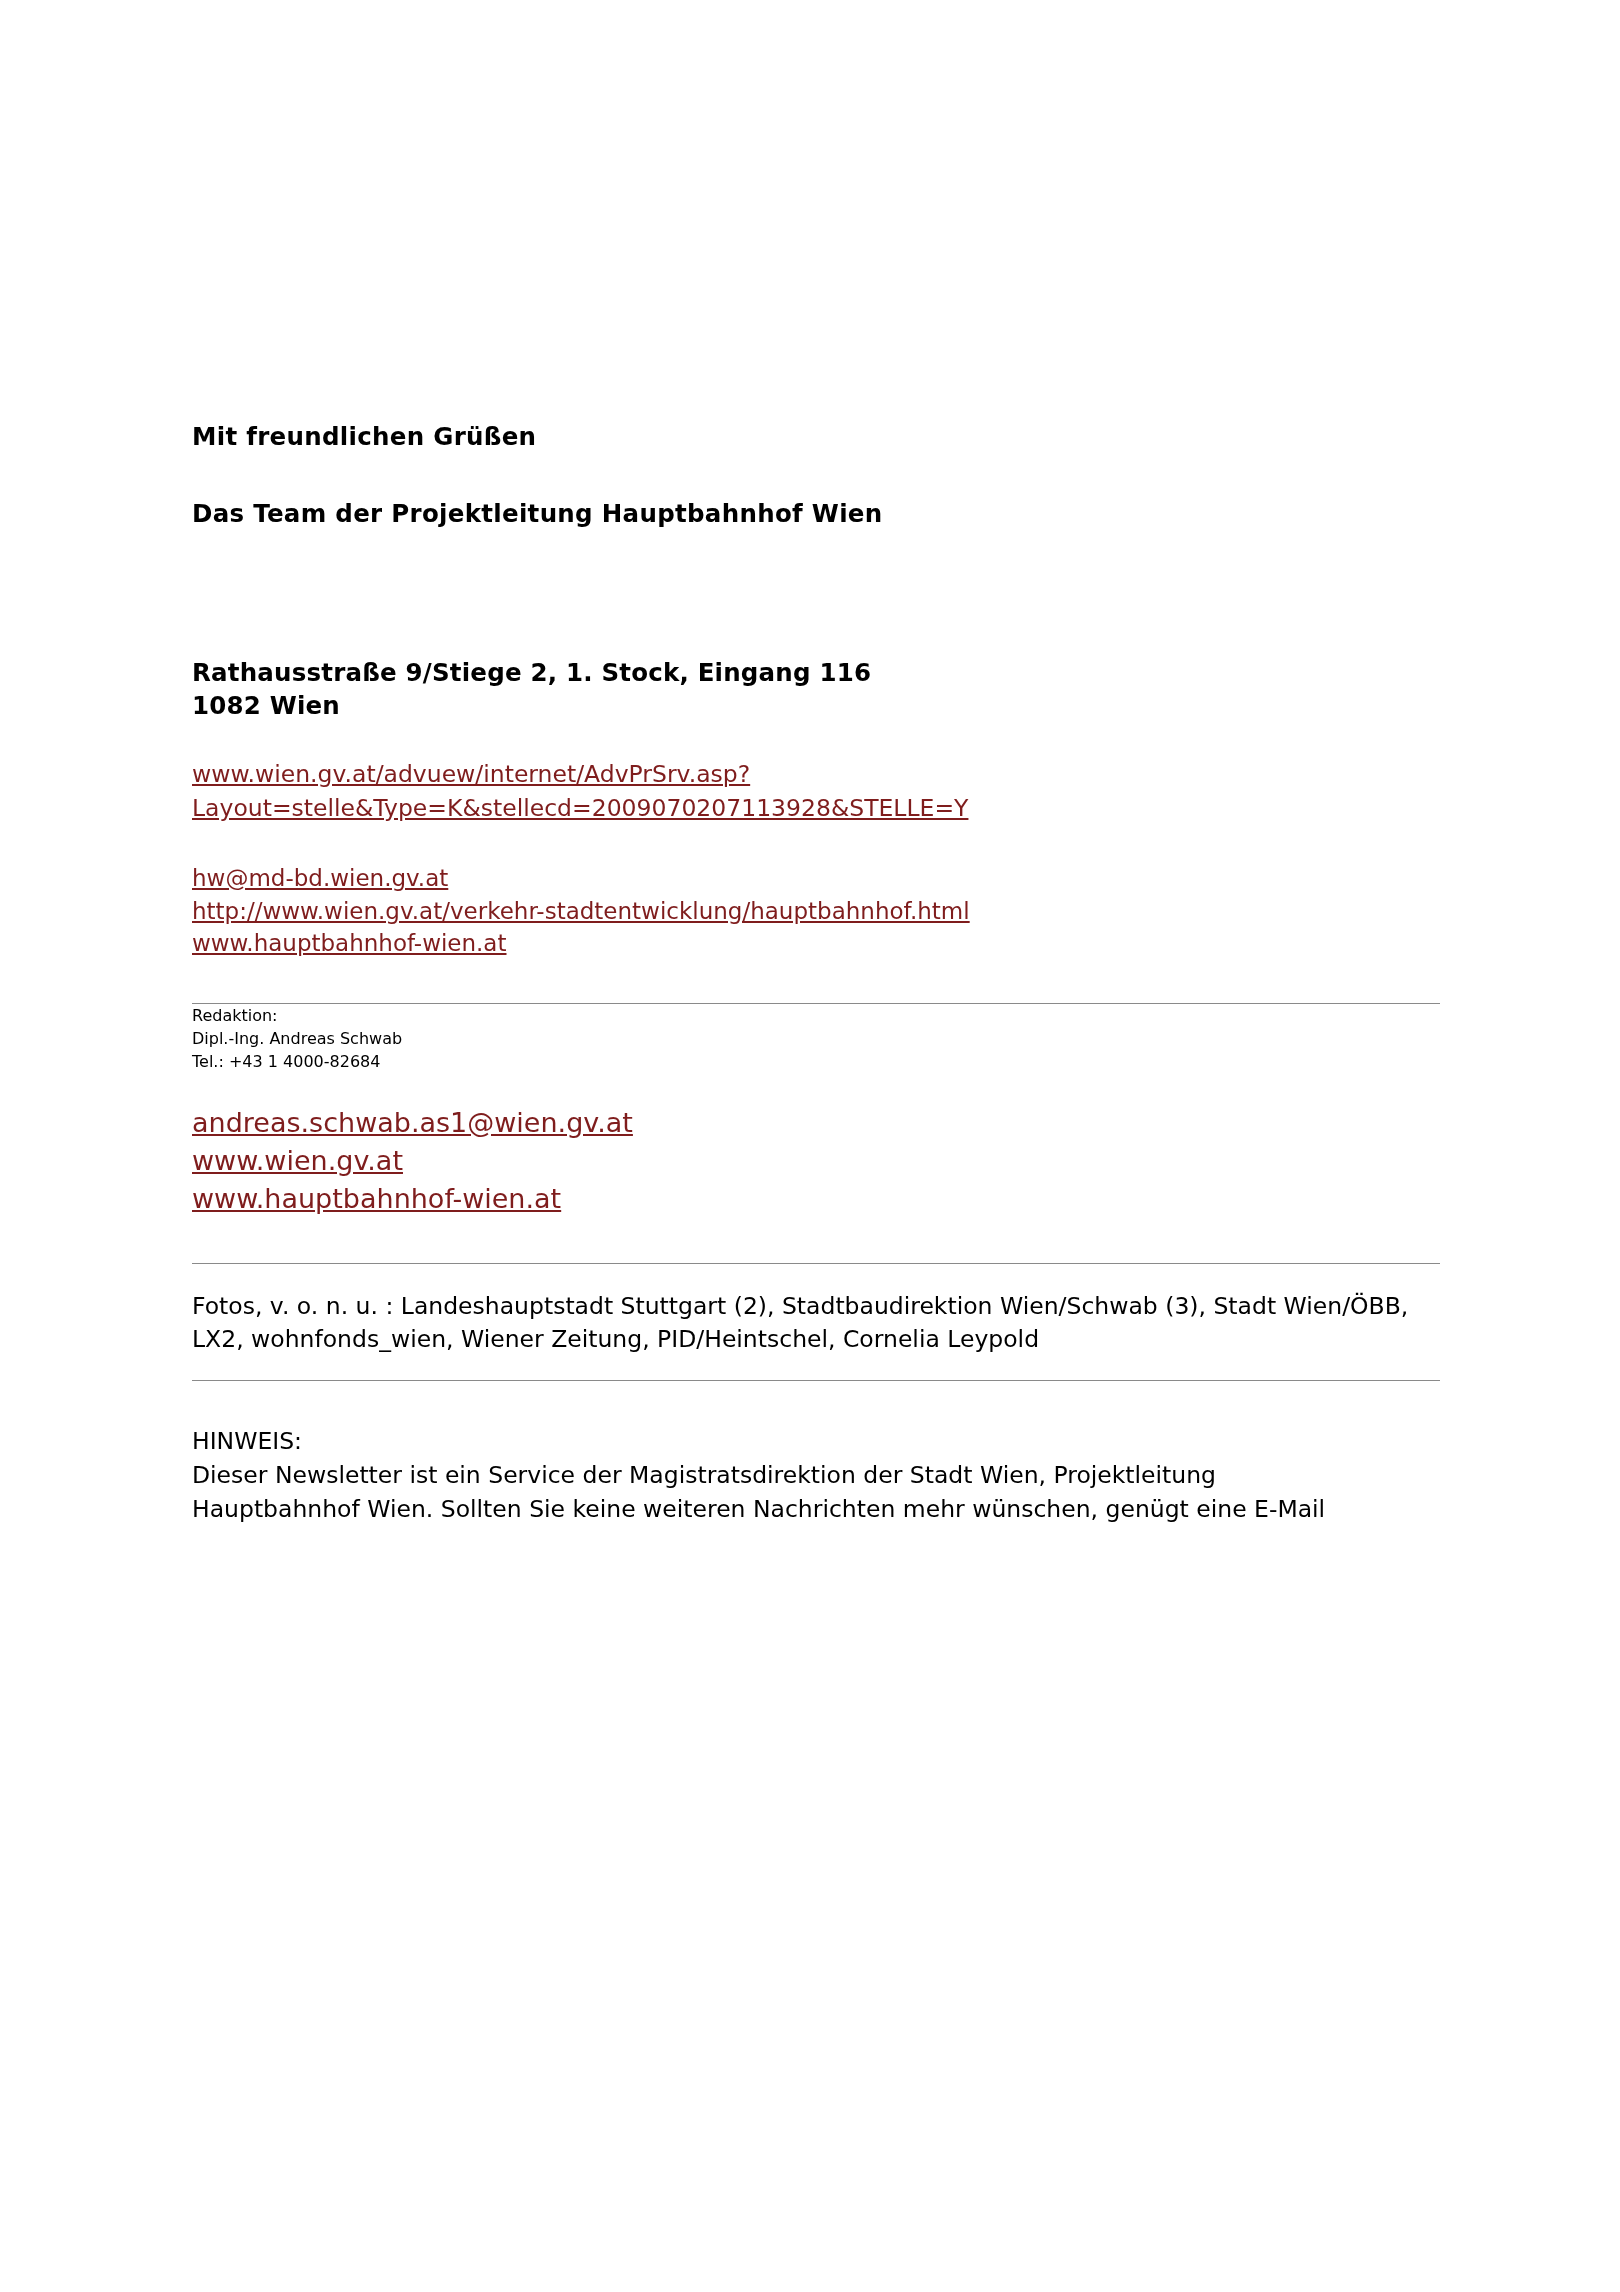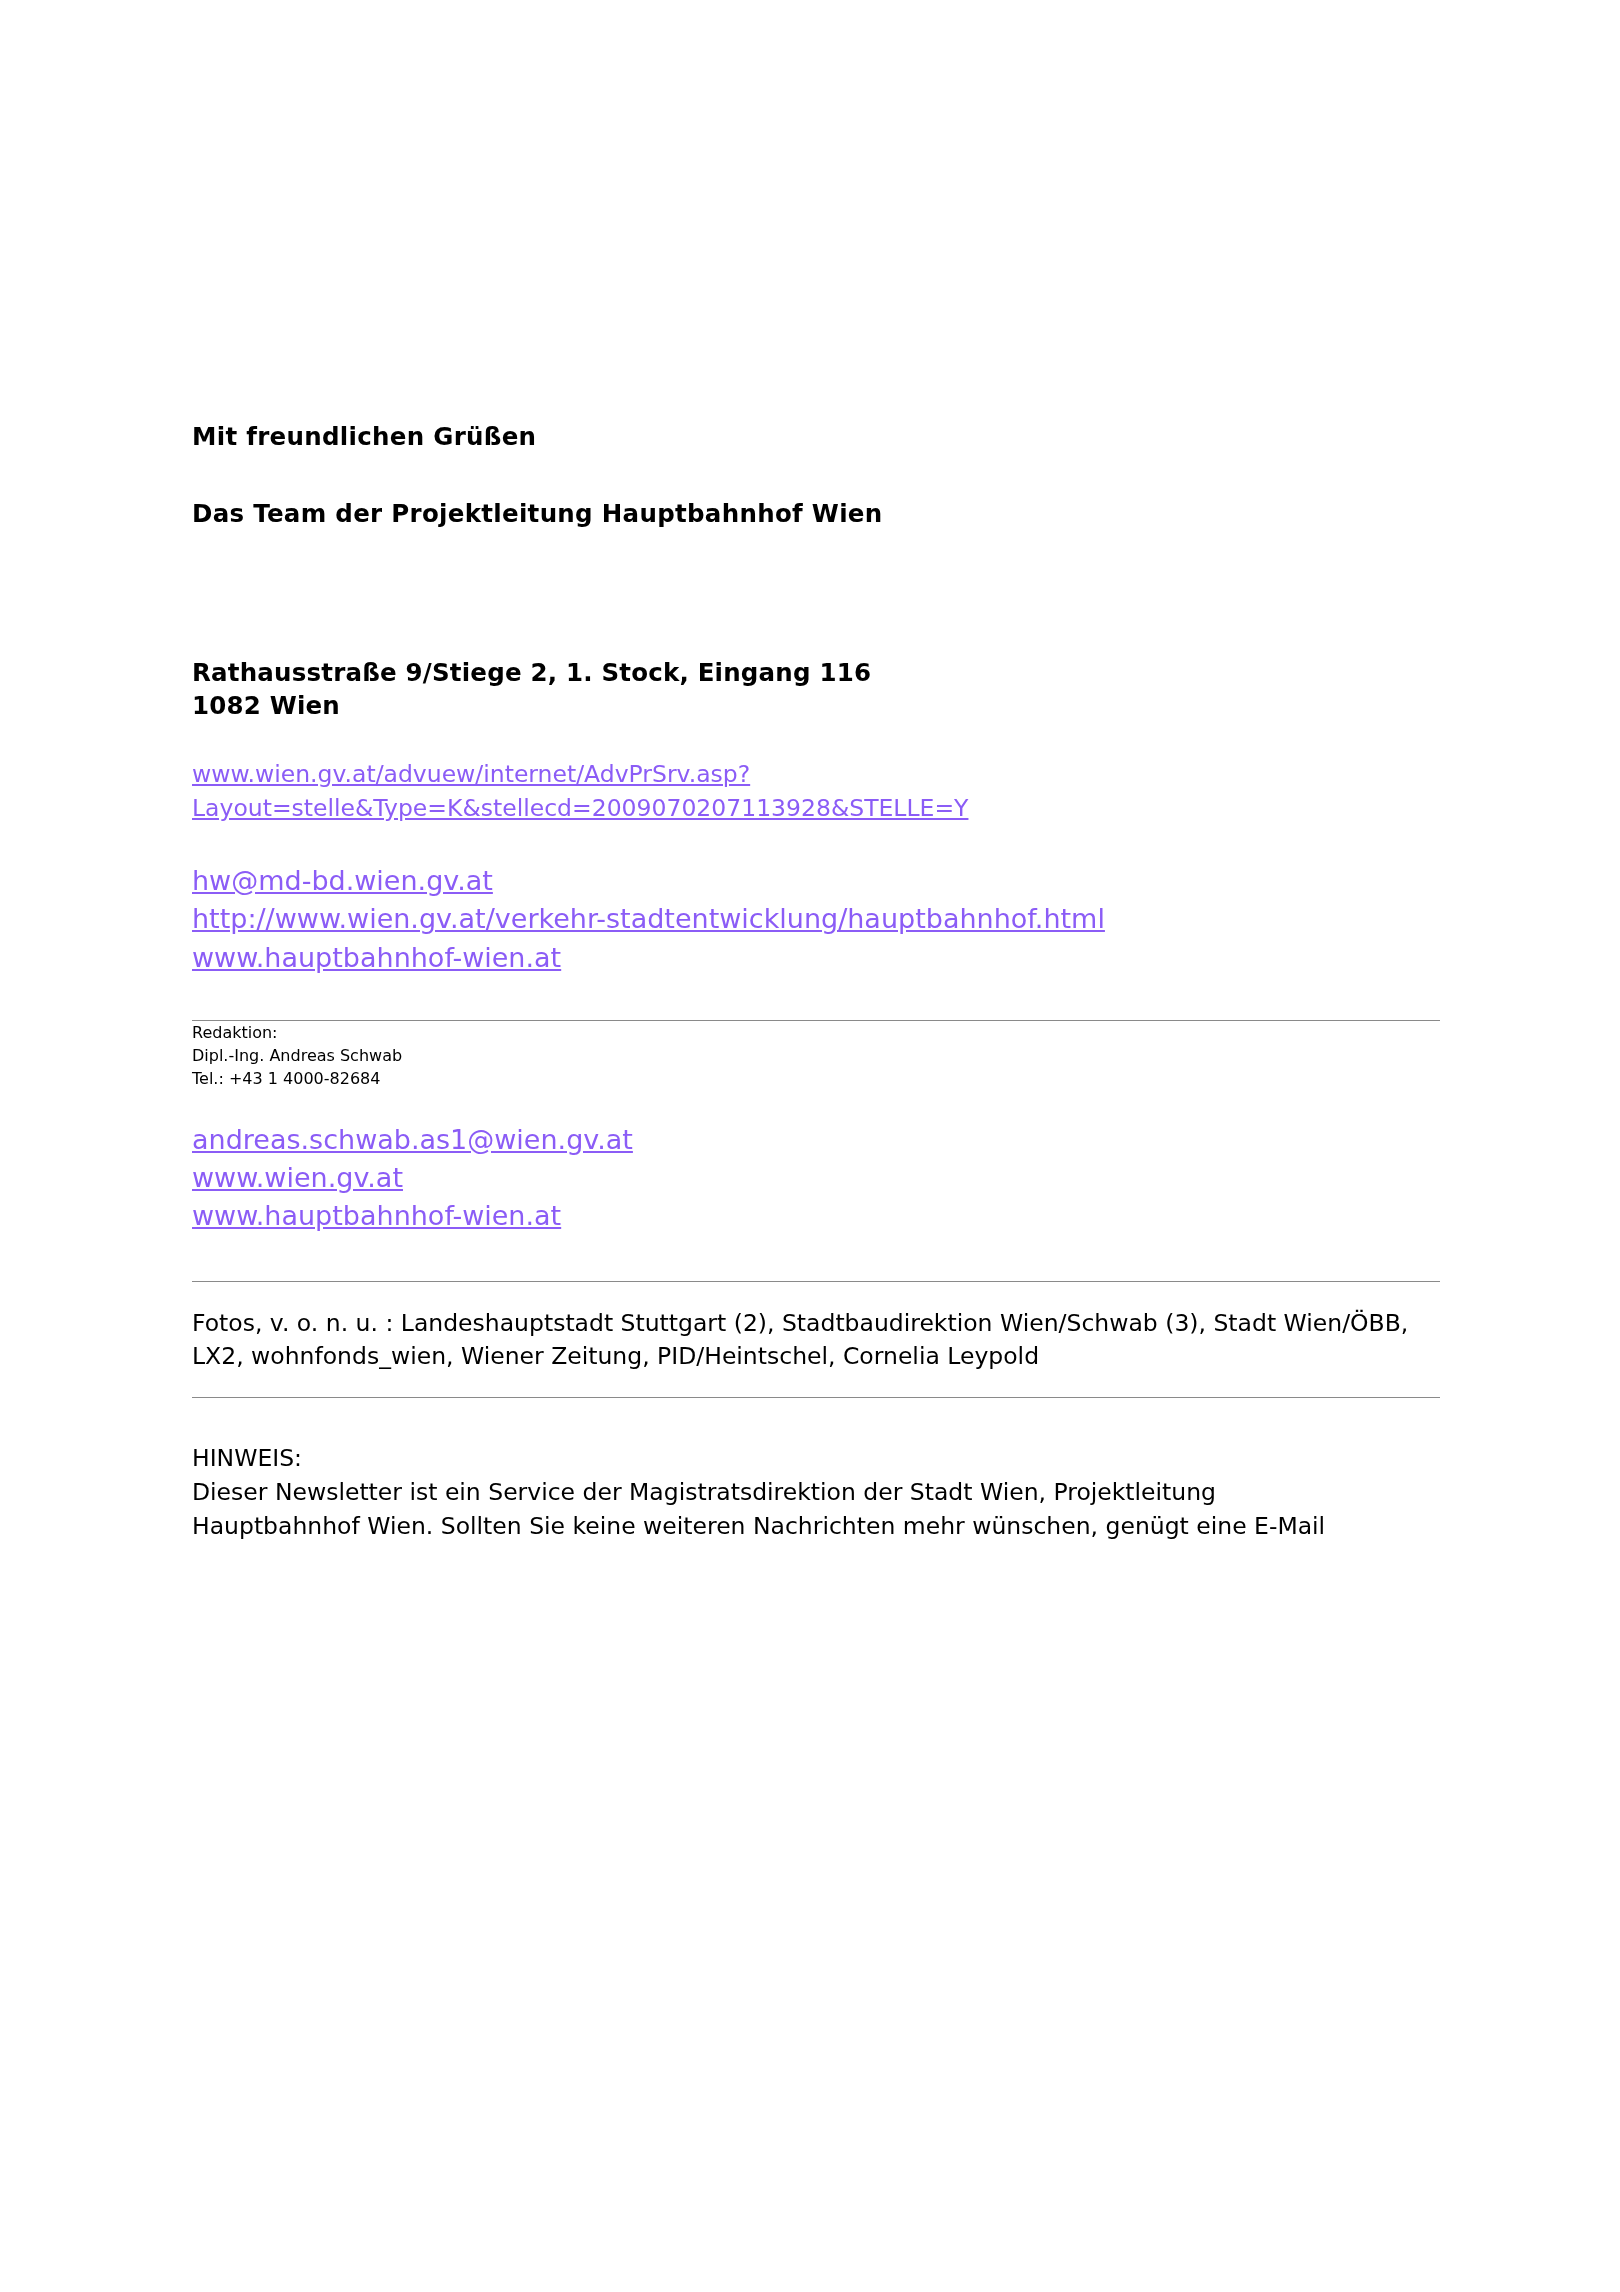--- a/index.html
+++ b/index.html
@@ -51,25 +51,25 @@
   .address-line {
     display: block;
   }
   .link-block {
     margin-top: 35px;
     font-size: 23.5px;
     line-height: 1.42;
   }
   .link-block2 {
     margin-top: 37px;
-    font-size: 27px;
+    font-size: 23px;
     line-height: 1.42;
   }
   a.doc-link, .doc-link {
-    color: #8b5cf6;
+    color: #7f1d1d;
     text-decoration: underline;
     display: block;
     word-break: break-all;
   }
   .rule {
     border: none;
     border-top: 1px solid #8a8a8a;
     margin: 0;
     width: 1248px;
     height: 0;

